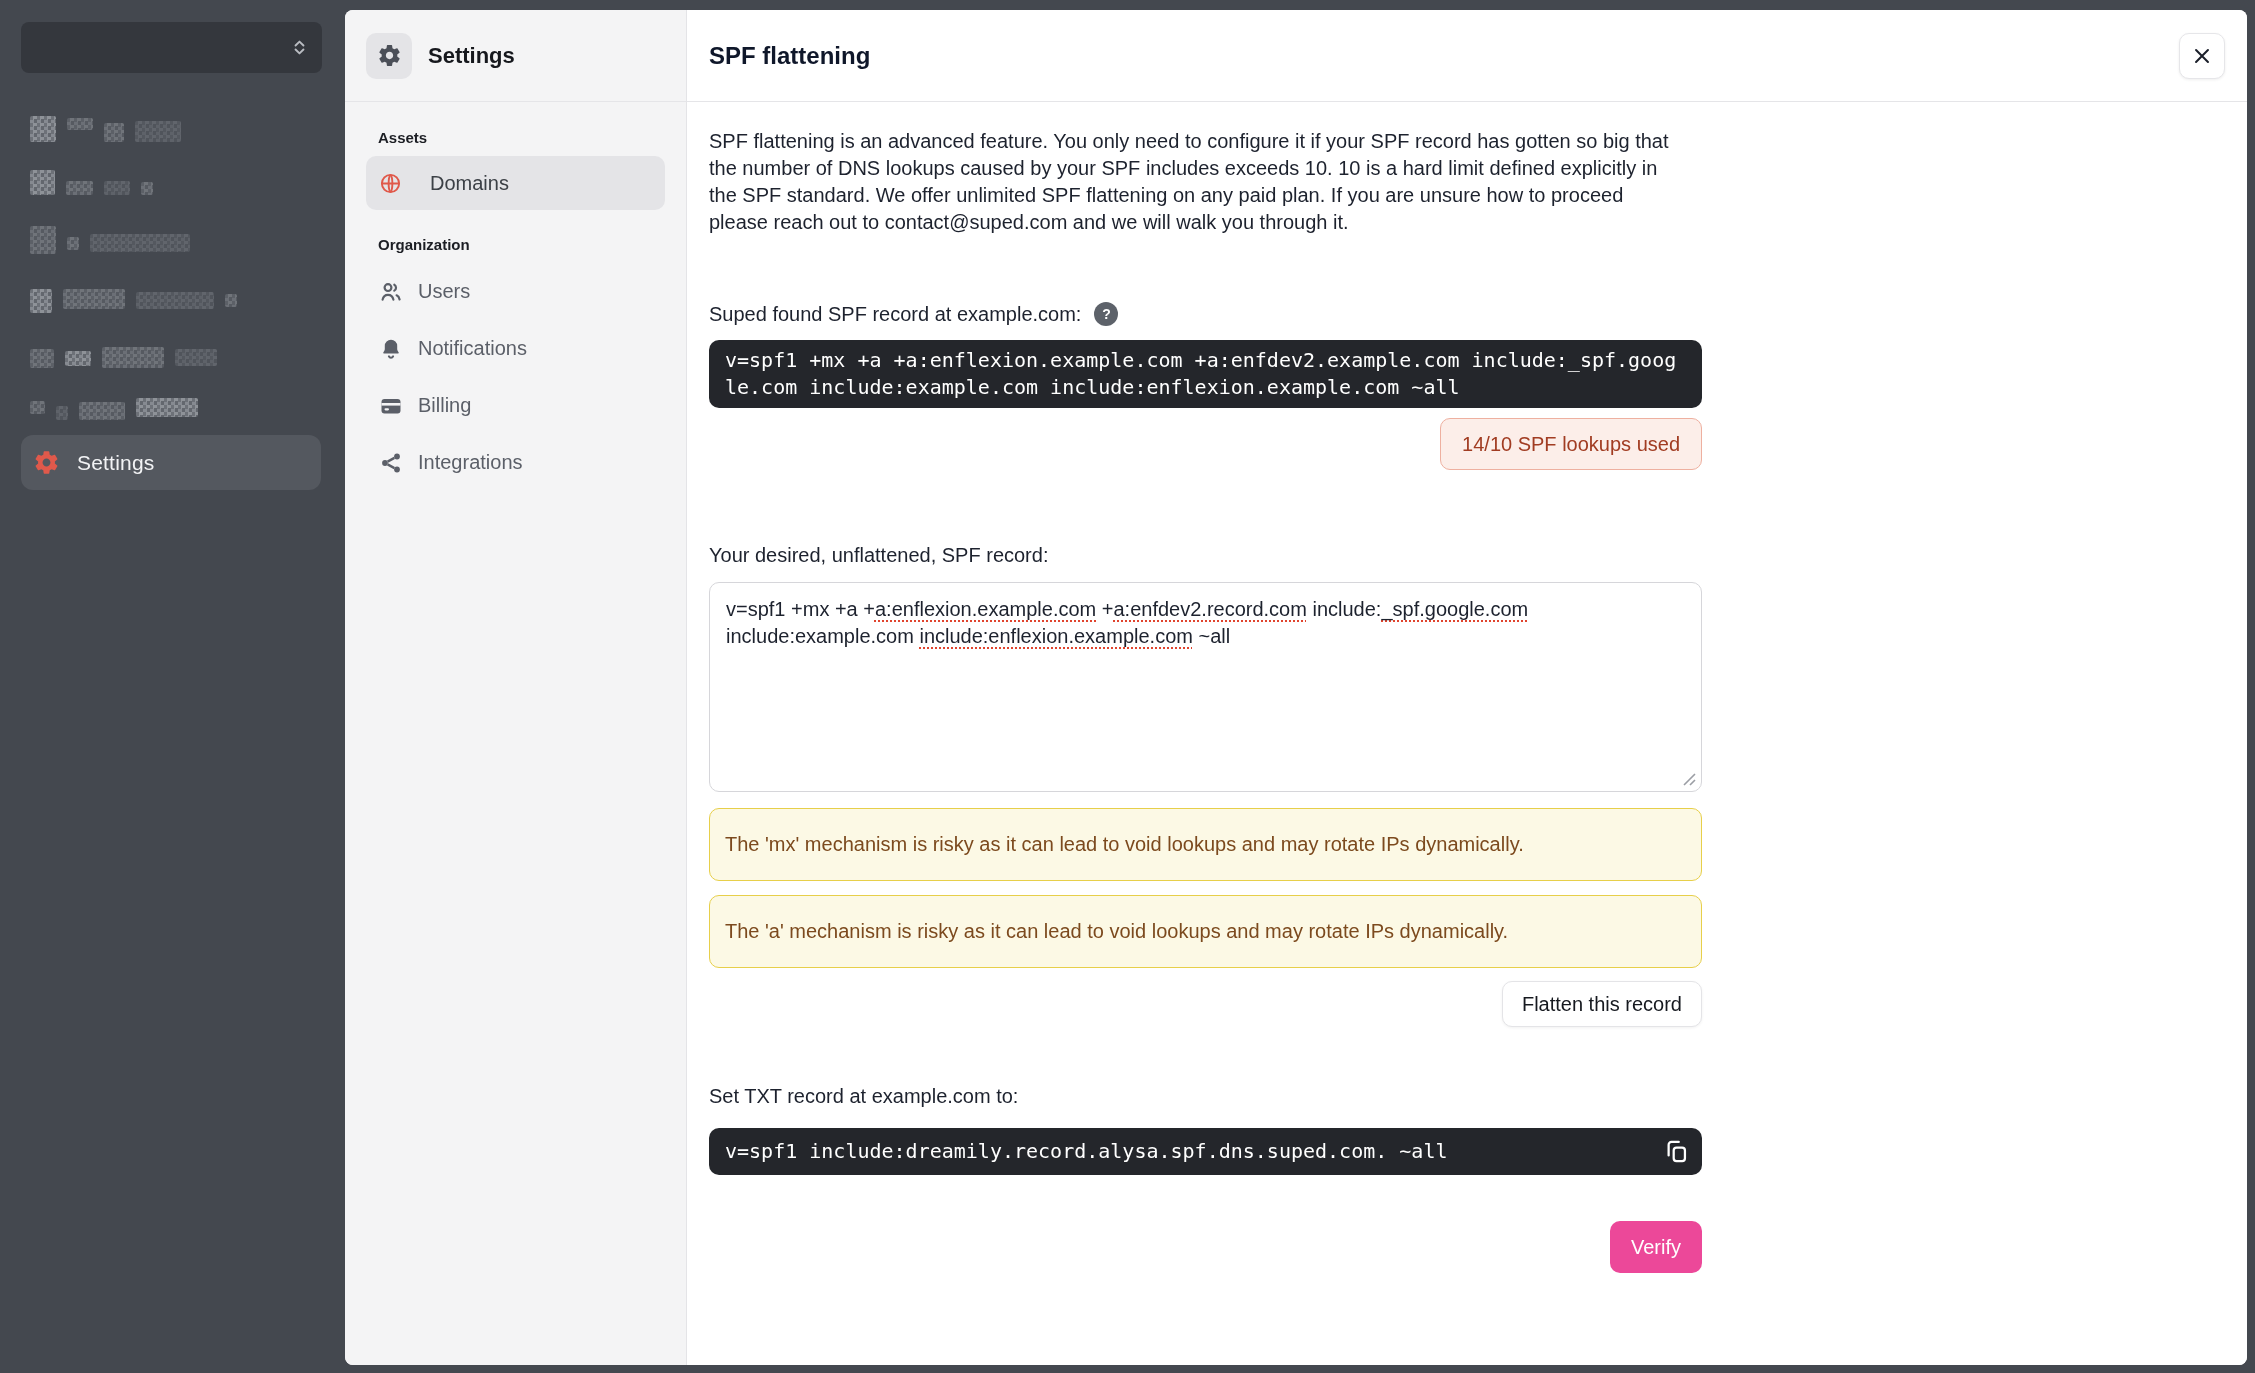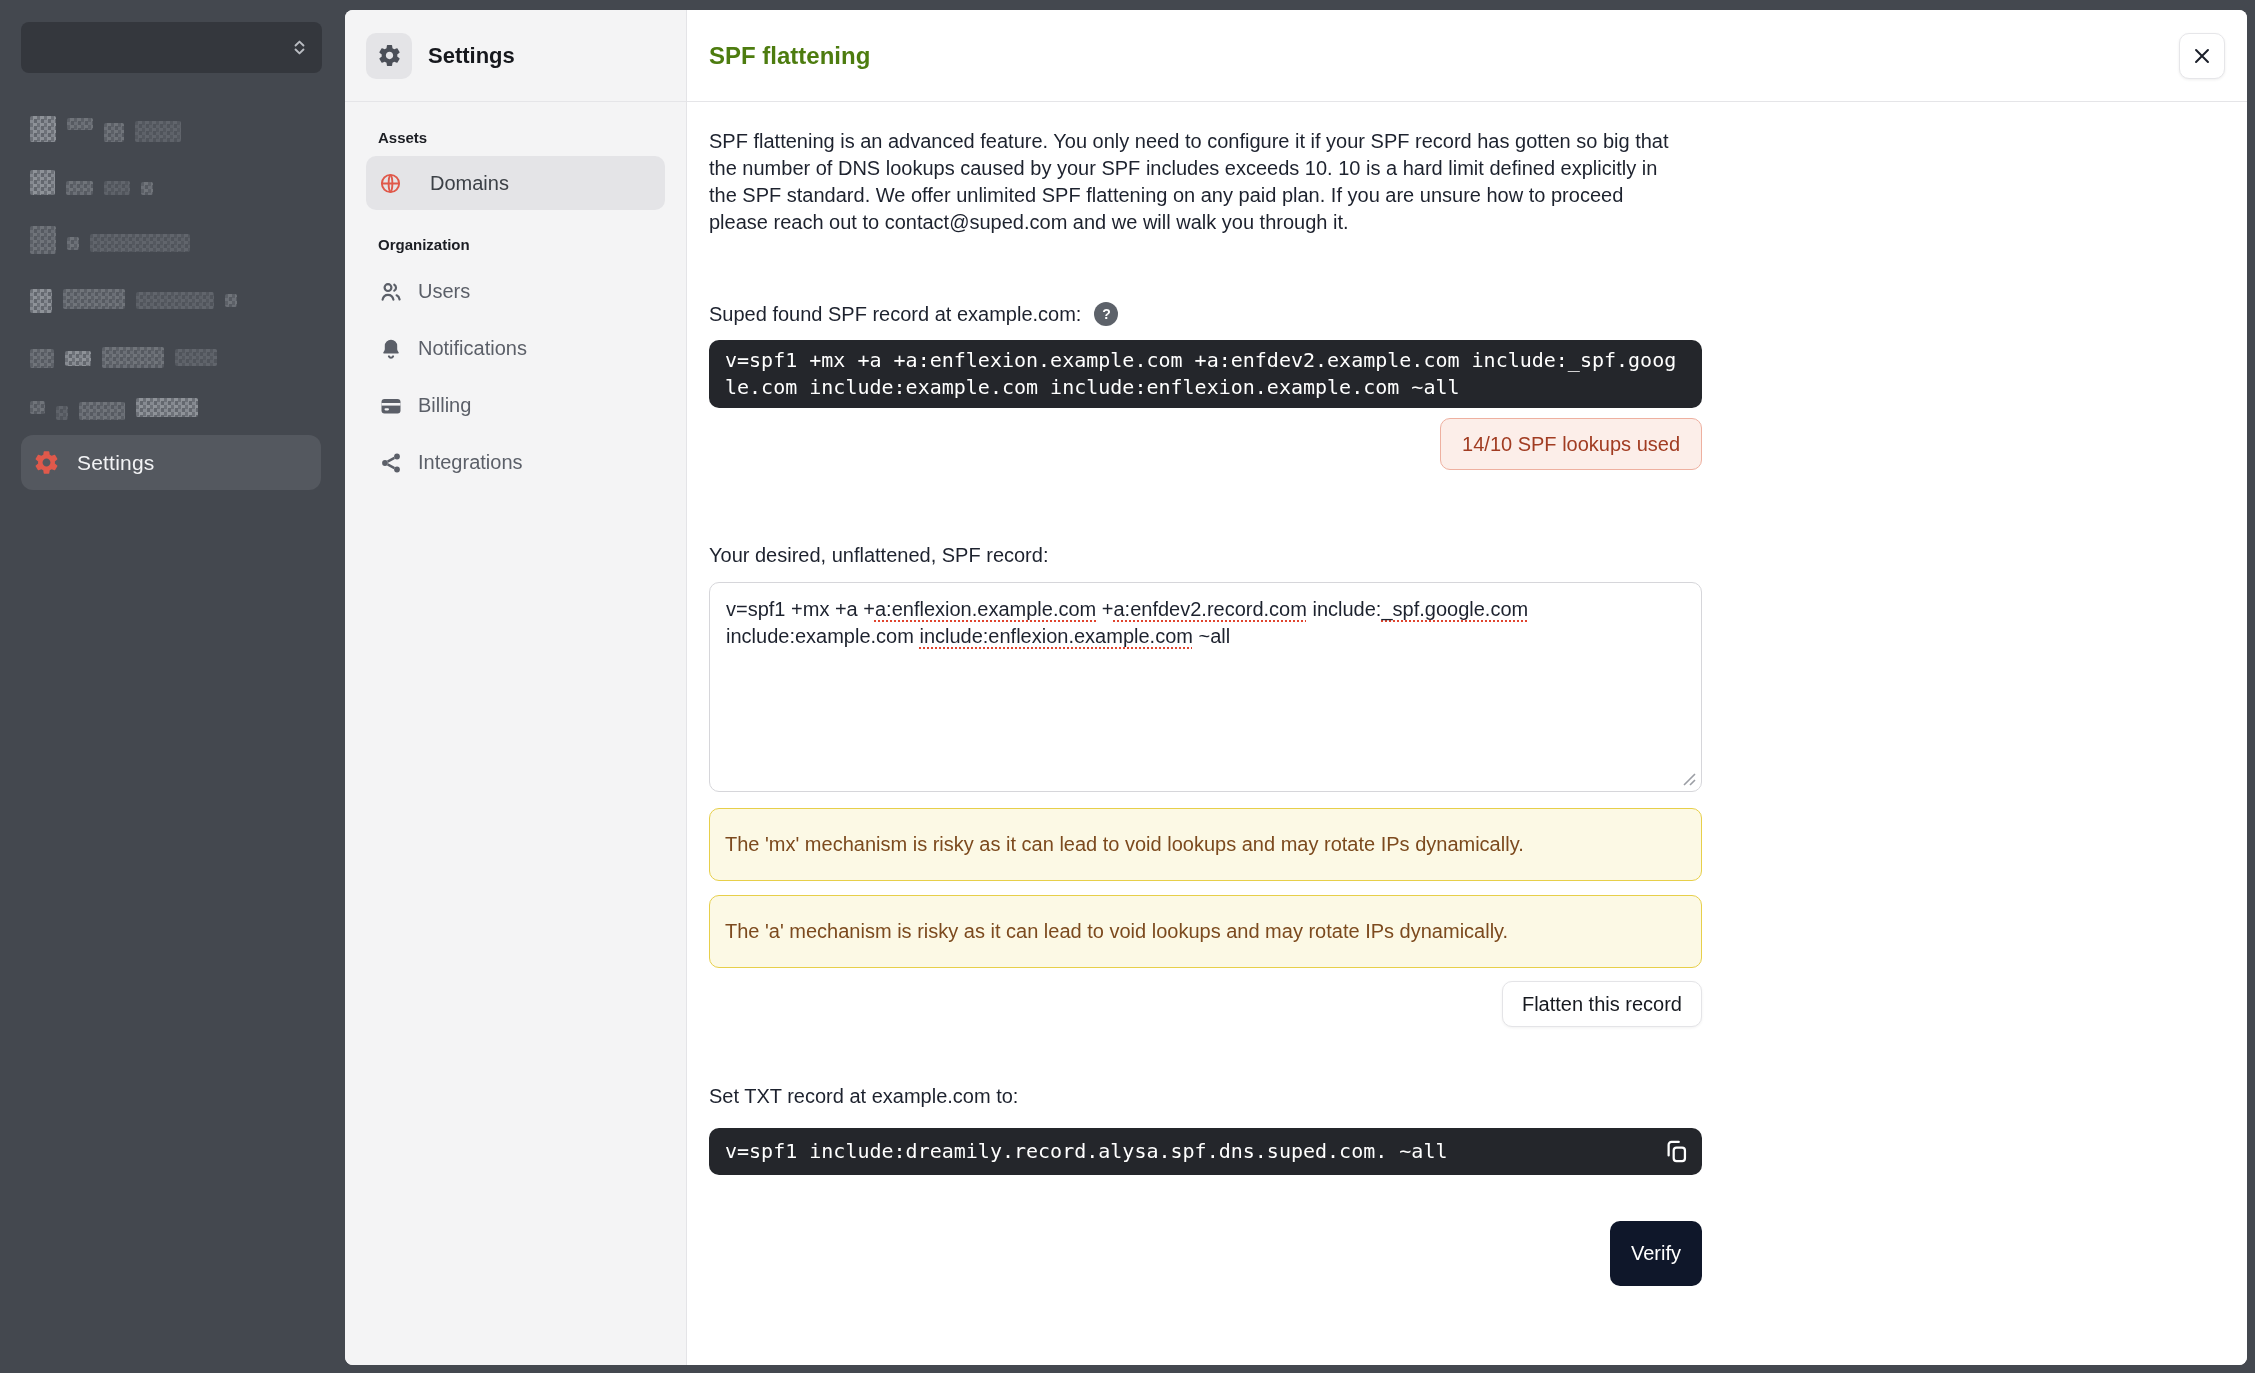--- a/index.html
+++ b/index.html
@@ -63,21 +63,21 @@
   .nav-item { height: 57px; display: flex; align-items: center; gap: 15px; padding-left: 13px; cursor: pointer; }
   .nav-item .label { font-size: 20px; color: #5b5f68; }
 
   
   .main { flex: 1; background: #fff; position: relative; }
   .main-header {
     height: 92px; border-bottom: 1px solid #e5e5e8;
     display: flex; align-items: center; justify-content: space-between;
     padding: 0 22px;
   }
-  .page-title { font-size: 24px; font-weight: 700; color: #4d7c0f; }
+  .page-title { font-size: 24px; font-weight: 700; color: #0f172a; }
   .close-btn {
     width: 46px; height: 46px; border-radius: 10px; background: #fff;
     border: 1px solid #e6e6e9; box-shadow: 0 1px 3px rgba(0,0,0,.07);
     display: flex; align-items: center; justify-content: center; cursor: pointer;
   }
   .content { padding: 0 0 0 22px; width: 1015px; }
   .intro { margin-top: 26px; width: 972px; font-size: 20px; line-height: 27px; color: #1d222e; }
 
   .label-row { margin-top: 66px; display: flex; align-items: center; gap: 13px; font-size: 20px; color: #1d222e; }
   .help-badge {
@@ -125,21 +125,21 @@
 
   .flatten-row { margin-top: 13px; width: 993px; display: flex; justify-content: flex-end; }
   .btn-secondary {
     height: 46px; padding: 0 19px; border-radius: 10px; background: #fff;
     border: 1px solid #e4e4e7; box-shadow: 0 1px 3px rgba(0,0,0,.06);
     font-size: 20px; color: #16191f; font-family: "Liberation Sans", sans-serif; cursor: pointer;
   }
   .label3 { margin-top: 58px; font-size: 20px; color: #1d222e; }
   .verify-row { margin-top: 46px; width: 993px; display: flex; justify-content: flex-end; }
   .btn-primary {
-    height: 65px; padding: 0 21px; border-radius: 10px; background: #0f172a; border: none;
+    height: 52px; padding: 0 21px; border-radius: 10px; background: #ec4899; border: none;
     color: #fff; font-size: 20px; font-family: "Liberation Sans", sans-serif; cursor: pointer;
   }
   svg { display: block; }
 </style>
 </head>
 <body>
 
 <aside class="sidebar">
   <div class="workspace-selector">
     <span>

